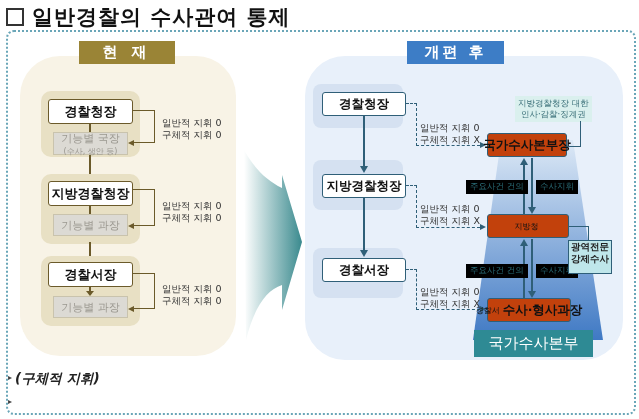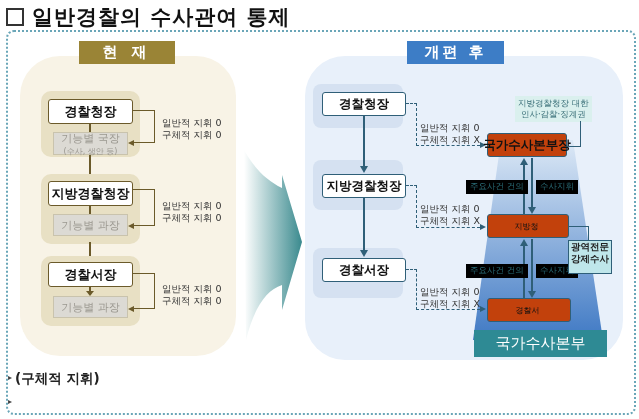--- a/index.html
+++ b/index.html
@@ -43,39 +43,39 @@
                   display: flex; align-items: center; justify-content: center; letter-spacing: 3px; }
   .blue-group { position: absolute; left: 314px; width: 90px; background: #d5e1f1; border-radius: 8px; }
   .wb-box { position: absolute; left: 322px; width: 84px; height: 24px; background: #fff;
             border: 1.5px solid #2f5f78; border-radius: 3px; font-weight: bold; font-size: 12.5px;
             display: flex; align-items: center; justify-content: center; color: #111; }
   .vline-teal { position: absolute; width: 2px; background: #2f5f78; }
   .arrow-down-teal { position: absolute; width: 0; height: 0; border-left: 4px solid transparent; border-right: 4px solid transparent; border-top: 7px solid #2f5f78; }
   .arrow-up-teal { position: absolute; width: 0; height: 0; border-left: 4px solid transparent; border-right: 4px solid transparent; border-bottom: 7px solid #2f5f78; }
 
   .trapezoid { position: absolute; left: 473px; top: 140px; width: 130px; height: 200px; }
-  .base-bar { position: absolute; left: 474px; top: 330px; width: 133px; height: 27px; background: #2e8a94;
+  .base-bar { position: absolute; left: 474px; top: 330px; width: 119px; height: 27px; background: #2e8a94;
               color: #fff; font-size: 15px; display: flex; align-items: center; justify-content: center; }
 
   .tbox { position: absolute; height: 24px; background: #c2410c; border: 1.5px solid #2f5f78; border-radius: 3px;
           font-weight: bold; font-size: 12.5px; display: flex; align-items: center; justify-content: center; color: #111; white-space: nowrap; }
   .tbox .pre { font-size: 8px; font-weight: normal; margin-right: 3px; }
   .tag { position: absolute; background: #000000; color: #2a6d78; font-size: 8.5px; padding: 1px 4px; white-space: nowrap; }
   .side-note { position: absolute; left: 515px; top: 96px; background: #daf0ee; color: #3a6f78; font-size: 8.5px; line-height: 11px; text-align: center; padding: 2px 3px; }
   .wide-box { position: absolute; left: 568px; top: 240px; width: 44px; height: 34px; background: #bfe6ea; border: 1.5px solid #2f5f78;
               font-size: 9.5px; font-weight: bold; line-height: 12px; display: flex; flex-direction: column; align-items: center; }
   .dash-h { position: absolute; height: 0; border-top: 1.5px dashed #2f5f78; }
   .dash-v { position: absolute; width: 0; border-left: 1.5px dashed #2f5f78; }
   .arrow-right-teal { position: absolute; width: 0; height: 0; border-top: 3.5px solid transparent; border-bottom: 3.5px solid transparent; border-left: 6px solid #2f5f78; }
   .solid-conn { position: absolute; border: 1.5px solid #2f5f78; }
 
   .bullets { position: absolute; left: 8px; top: 366px; font-size: 13.5px; line-height: 24px; }
   .bullets .row { display: flex; align-items: center; white-space: nowrap; }
   .bullets .mark { font-size: 8px; color: #444; margin-right: 3px; }
-  .bullets .key { font-weight: bold; margin-right: 5px; }
+  .bullets .key { font-weight: bold; margin-right: 5px; font-style: italic; }
 </style>
 </head>
 <body>
 
 <div class="title">
   <span class="box"></span>
   <span class="text">일반경찰의 수사관여 통제</span>
 </div>
 
 <div class="frame"></div>
@@ -191,20 +191,21 @@
 </div>
 
 <div class="tbox" style="left:487px;top:133px;width:80px;">
   <span>국가수사본부장</span>
 </div>
 <div class="tbox" style="left:487px;top:214px;width:82px;">
   <span class="pre">지방청</span>
 </div>
 <div class="tbox" style="left:487px;top:298px;width:84px;">
   <span class="pre">경찰서</span>
+    <span>수사·형사과장</span>
 </div>
 
 <div class="vline-teal" style="left:523px;top:164px;height:50px;"></div>
 <div class="arrow-up-teal" style="left:520px;top:158px;"></div>
 <div class="vline-teal" style="left:531px;top:158px;height:50px;"></div>
 <div class="arrow-down-teal" style="left:528px;top:207px;"></div>
 
 <div class="vline-teal" style="left:523px;top:245px;height:53px;"></div>
 <div class="arrow-up-teal" style="left:520px;top:239px;"></div>
 <div class="vline-teal" style="left:531px;top:239px;height:53px;"></div>

